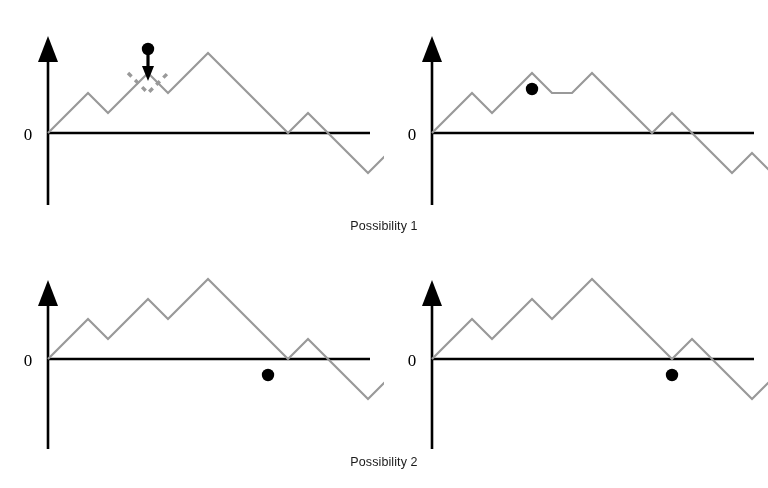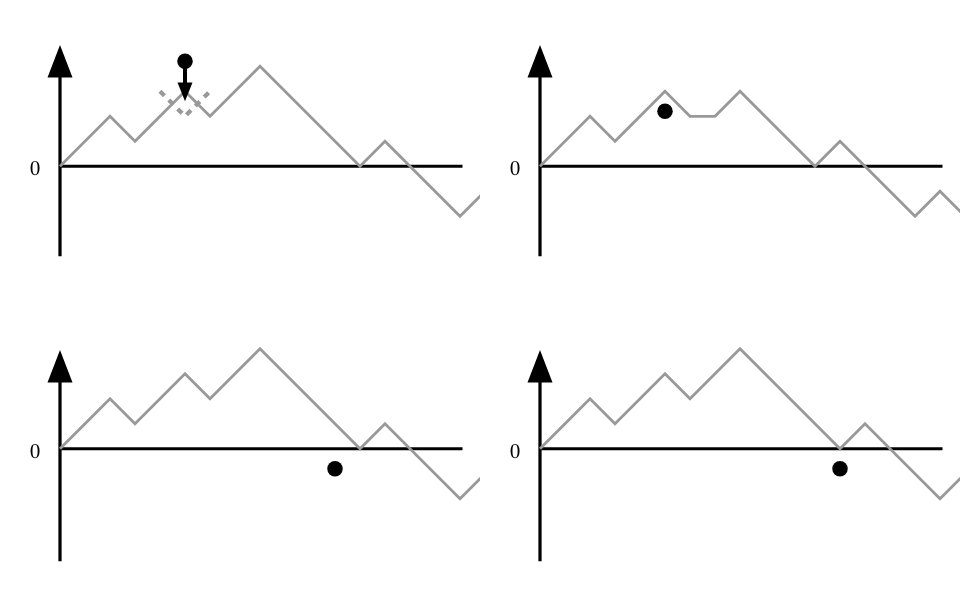--- a/index.html
+++ b/index.html
@@ -46,20 +46,21 @@
     <svg width="384" height="216" viewBox="0 0 384 216">
       <line x1="48" y1="58" x2="48" y2="205" stroke="#000" stroke-width="2.6"></line>
       <polygon points="48,36 58,62 38,62" fill="#000"></polygon>
       <line x1="48" y1="133" x2="370" y2="133" stroke="#000" stroke-width="2.4"></line>
       <text x="28" y="140" text-anchor="middle" class="zero-label">0</text>
       <polyline points="48,133 68,113 88,93 108,113 128,93 148,73 168,93 188,93 208,73 228,93 248,113 268,133 288,113 308,133 328,153 348,173 368,153 388,173 408,153 428,133" fill="none" stroke="#999999" stroke-width="2.2" stroke-linejoin="miter" stroke-linecap="butt"></polyline>
       <circle cx="148" cy="89" r="6.2" fill="#000"></circle>
     </svg>
   </div>
 
+  <div class="caption" style="top:219px;">Possibility 1</div>
 
   <div class="panel" style="left:0px;top:244px;">
     <svg width="384" height="216" viewBox="0 0 384 216">
       <line x1="48" y1="58" x2="48" y2="205" stroke="#000" stroke-width="2.6"></line>
       <polygon points="48,36 58,62 38,62" fill="#000"></polygon>
       <line x1="48" y1="115" x2="370" y2="115" stroke="#000" stroke-width="2.4"></line>
       <text x="28" y="122" text-anchor="middle" class="zero-label">0</text>
       <polyline points="48,115 68,95 88,75 108,95 128,75 148,55 168,75 188,55 208,35 228,55 248,75 268,95 288,115 308,95 328,115 348,135 368,155 388,135 408,155 428,135 448,115" fill="none" stroke="#999999" stroke-width="2.2" stroke-linejoin="miter" stroke-linecap="butt"></polyline>
       <circle cx="268" cy="131" r="6.2" fill="#000"></circle>
     </svg>
@@ -69,14 +70,15 @@
     <svg width="384" height="216" viewBox="0 0 384 216">
       <line x1="48" y1="58" x2="48" y2="205" stroke="#000" stroke-width="2.6"></line>
       <polygon points="48,36 58,62 38,62" fill="#000"></polygon>
       <line x1="48" y1="115" x2="370" y2="115" stroke="#000" stroke-width="2.4"></line>
       <text x="28" y="122" text-anchor="middle" class="zero-label">0</text>
       <polyline points="48,115 68,95 88,75 108,95 128,75 148,55 168,75 188,55 208,35 228,55 248,75 268,95 288,115 308,95 328,115 348,135 368,155 388,135 408,155 428,135 448,115" fill="none" stroke="#999999" stroke-width="2.2" stroke-linejoin="miter" stroke-linecap="butt"></polyline>
       <circle cx="288" cy="131" r="6.2" fill="#000"></circle>
     </svg>
   </div>
 
+  <div class="caption" style="top:455px;">Possibility 2</div>
 
 </div>
 
 </body></html>

